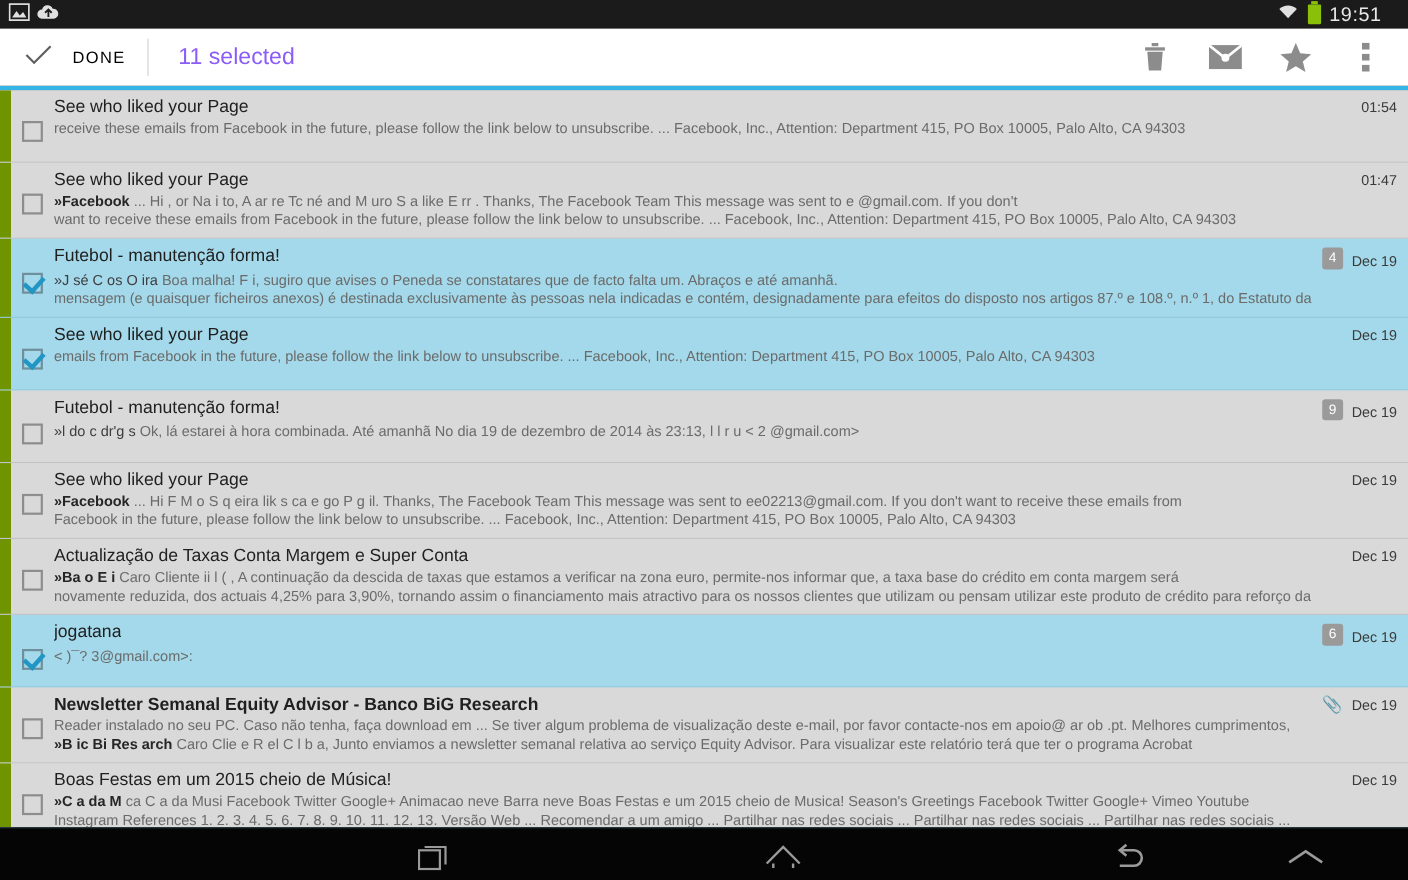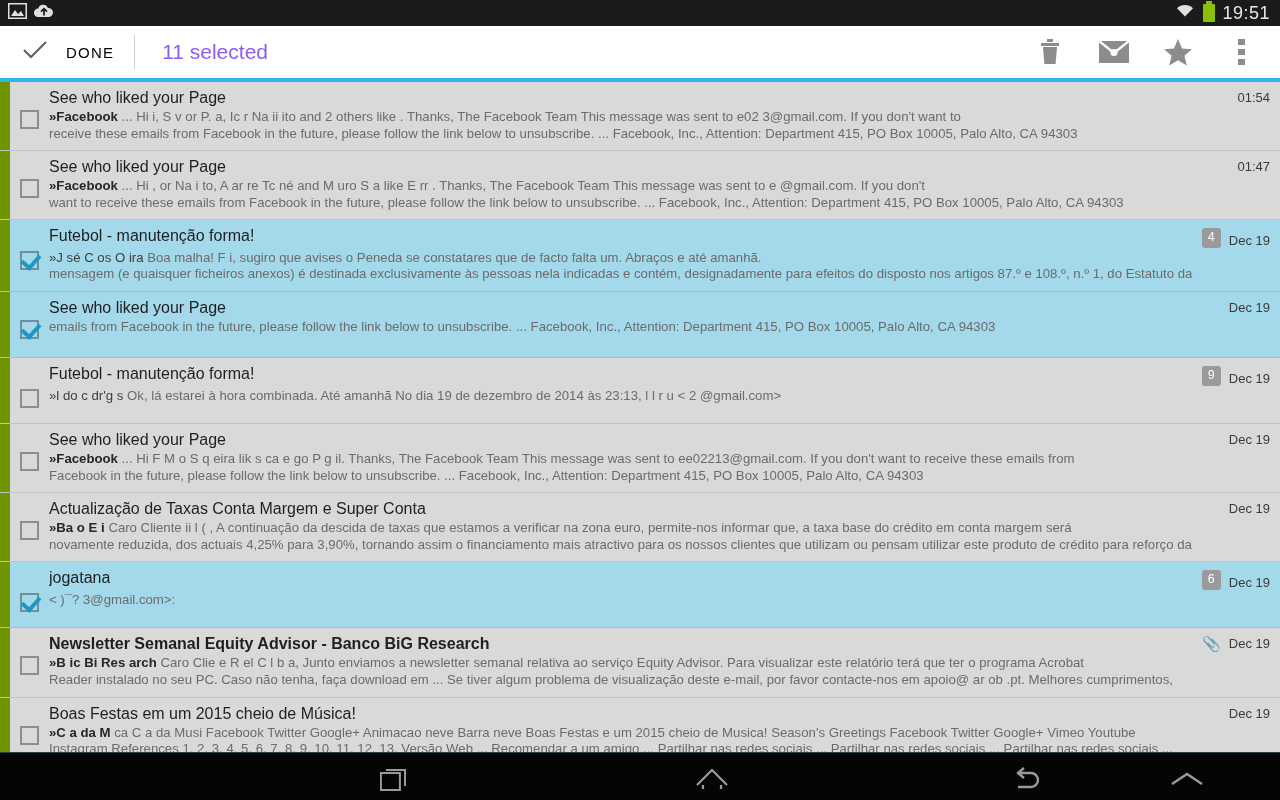--- a/index.html
+++ b/index.html
@@ -12,21 +12,21 @@
 
   
   .statusbar {
     height: 26px; width: 100%;
     background: #1b1b1b;
     display: flex; align-items: center;
     padding: 0 8px;
     position: relative;
   }
   .sb-left { display: flex; align-items: center; gap: 6px; }
-  .sb-right { position: absolute; right: 10px; display: flex; align-items: center; gap: 7px; }
+  .sb-right { position: absolute; right: 24px; display: flex; align-items: center; gap: 7px; }
   .sb-clock {
     color: #e8e8e8; font-size: 18px; letter-spacing: .5px;
     font-family: "Liberation Sans", sans-serif;
   }
   .battery {
     width: 12px; height: 18px; background: #8ac007;
     border-radius: 1px; position: relative;
   }
   .battery::before {
     content: ""; position: absolute; top: -3px; left: 3px;
@@ -243,21 +243,20 @@
           <div class="subject">See who liked your Page</div>
           <div class="meta">
             <span class="date">01:54</span>
           </div>
         </div>
         <div class="snippet-wrap">
           <div class="cb-cell">
             <div class="checkbox"></div>
           </div>
           <div class="snippet">
-            <div class="snip-line"><span class="sender bold">»Facebook</span> <span>... Hi       i, S   v    or P.   a, Ic   r Na   ii     ito and 2 others like                                  . Thanks, The Facebook Team This message was sent to  e02     3@gmail.com. If you don't want to</span></div>
             <div class="snip-line">receive these emails from Facebook in the future, please follow the link below to unsubscribe. ... Facebook, Inc., Attention: Department 415, PO Box 10005, Palo Alto, CA 94303</div>
           </div>
         </div>
       </div>
     </div>
     <div class="row">
       <div class="stripe" style="background: rgb(111, 148, 0);"></div>
       <div class="row-body">
         <div class="subject-line">
           <div class="subject">See who liked your Page</div>
@@ -404,22 +403,22 @@
           <div class="meta">
             <span class="clip">📎</span>
             <span class="date">Dec 19</span>
           </div>
         </div>
         <div class="snippet-wrap">
           <div class="cb-cell">
             <div class="checkbox"></div>
           </div>
           <div class="snippet">
+            <div class="snip-line">Reader instalado no seu PC. Caso não tenha, faça download em ... Se tiver algum problema de visualização deste e-mail, por favor contacte-nos em apoio@    ar    ob   .pt. Melhores cumprimentos,</div>
             <div class="snip-line"><span class="sender bold">»B    ic  Bi   Res   arch</span> <span>Caro Clie    e R          el C       l     b     a, Junto enviamos a newsletter semanal relativa ao serviço Equity Advisor. Para visualizar este relatório terá que ter o programa Acrobat</span></div>
-            <div class="snip-line">Reader instalado no seu PC. Caso não tenha, faça download em ... Se tiver algum problema de visualização deste e-mail, por favor contacte-nos em apoio@    ar    ob   .pt. Melhores cumprimentos,</div>
           </div>
         </div>
       </div>
     </div>
     <div class="row">
       <div class="stripe" style="background: rgb(111, 148, 0);"></div>
       <div class="row-body">
         <div class="subject-line">
           <div class="subject">Boas Festas em um 2015 cheio de Música!</div>
           <div class="meta">

